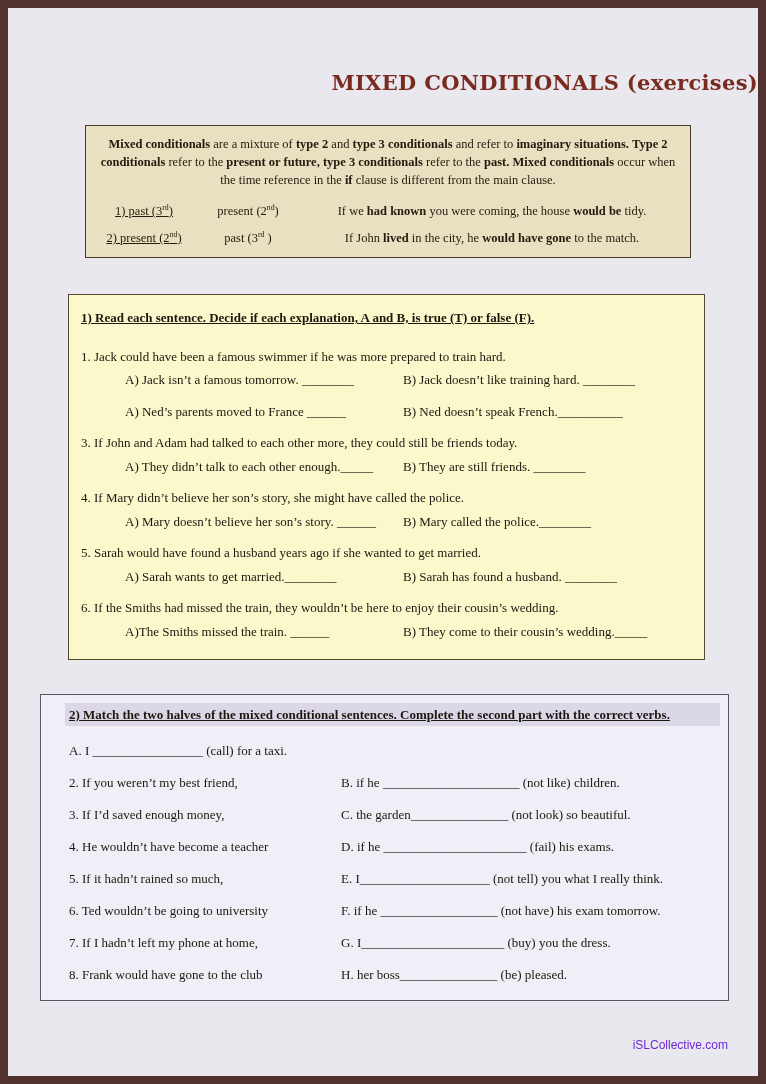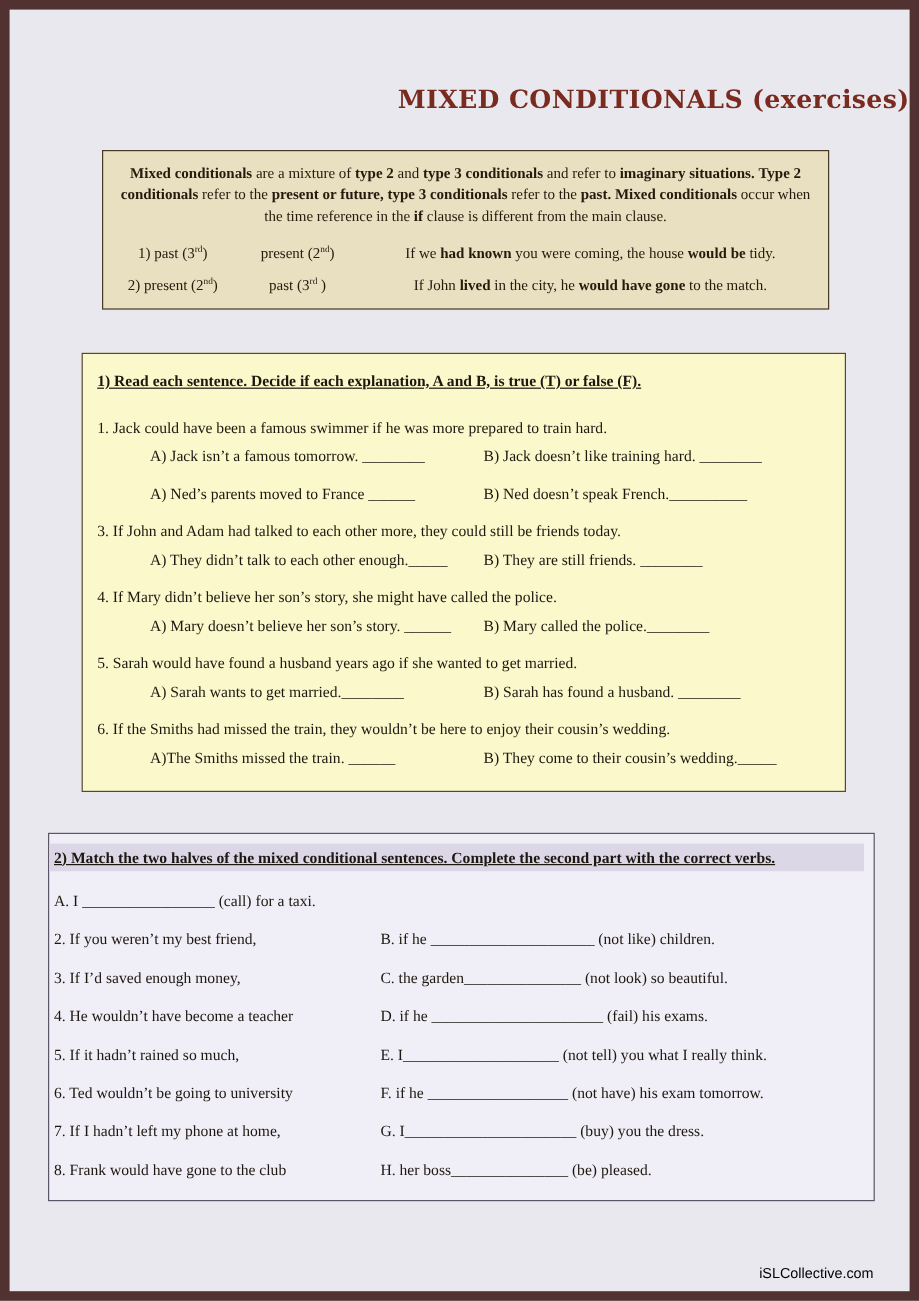--- a/index.html
+++ b/index.html
@@ -35,21 +35,21 @@
     background: #e9dfc1;
     border: 1.5px solid #473a26;
     padding: 9px 10px 10px 10px;
     font-size: 12.5px;
     line-height: 1.44;
     color: #241b0d;
     text-align: center;
   }
   .example-row { display: flex; margin-top: 9px; }
   .example-row.first { margin-top: 13px; }
-  .ex-c1 { width: 96px; flex: 0 0 auto; }
+  .ex-c1 { width: 96px; flex: 0 0 auto; text-decoration: underline; }
   .ex-c2 { width: 112px; flex: 0 0 auto; }
   .ex-c3 { flex: 1 1 auto; }
 
   
   .ex1-box {
     margin: 36px 53px 0 60px;
     background: #fbf8cb;
     border: 1.4px solid #55492e;
     padding: 14px 12px 4px 12px;
     font-size: 13px;
@@ -64,42 +64,42 @@
   .ex1-sentence { margin-bottom: 6px; }
   .ex1-sub { display: flex; padding-left: 44px; }
   .ex1-a { width: 278px; flex: 0 0 auto; }
   .ex1-b { flex: 1 1 auto; }
 
   
   .ex2-box {
     margin: 34px 29px 0 32px;
     background: #f0eef6;
     border: 1.4px solid #5c5566;
-    padding: 8px 12px 2px 4px;
+    padding: 8px 12px 2px 28px;
     font-size: 13px;
     line-height: 1.35;
   }
   .ex2-heading {
     font-weight: bold;
     text-decoration: underline;
     background: #dbd7e6;
     padding: 3px 4px;
     margin: 0 -4px 16px -4px;
   }
   .ex2-row { display: flex; margin-bottom: 14.5px; }
   .ex2-left { width: 272px; flex: 0 0 auto; }
   .ex2-right { flex: 1 1 auto; }
 
   .watermark {
     position: absolute;
     right: 30px;
-    bottom: 8px;
+    bottom: 24px;
     font-family: "Liberation Sans", sans-serif;
     font-size: 12px;
-    color: #000000;
+    color: #6d28d9;
   }
 </style>
 </head>
 <body>
 
 <div class="page">
 
   <h1 class="title">MIXED CONDITIONALS (exercises)</h1>
 
   <div class="intro-box">

